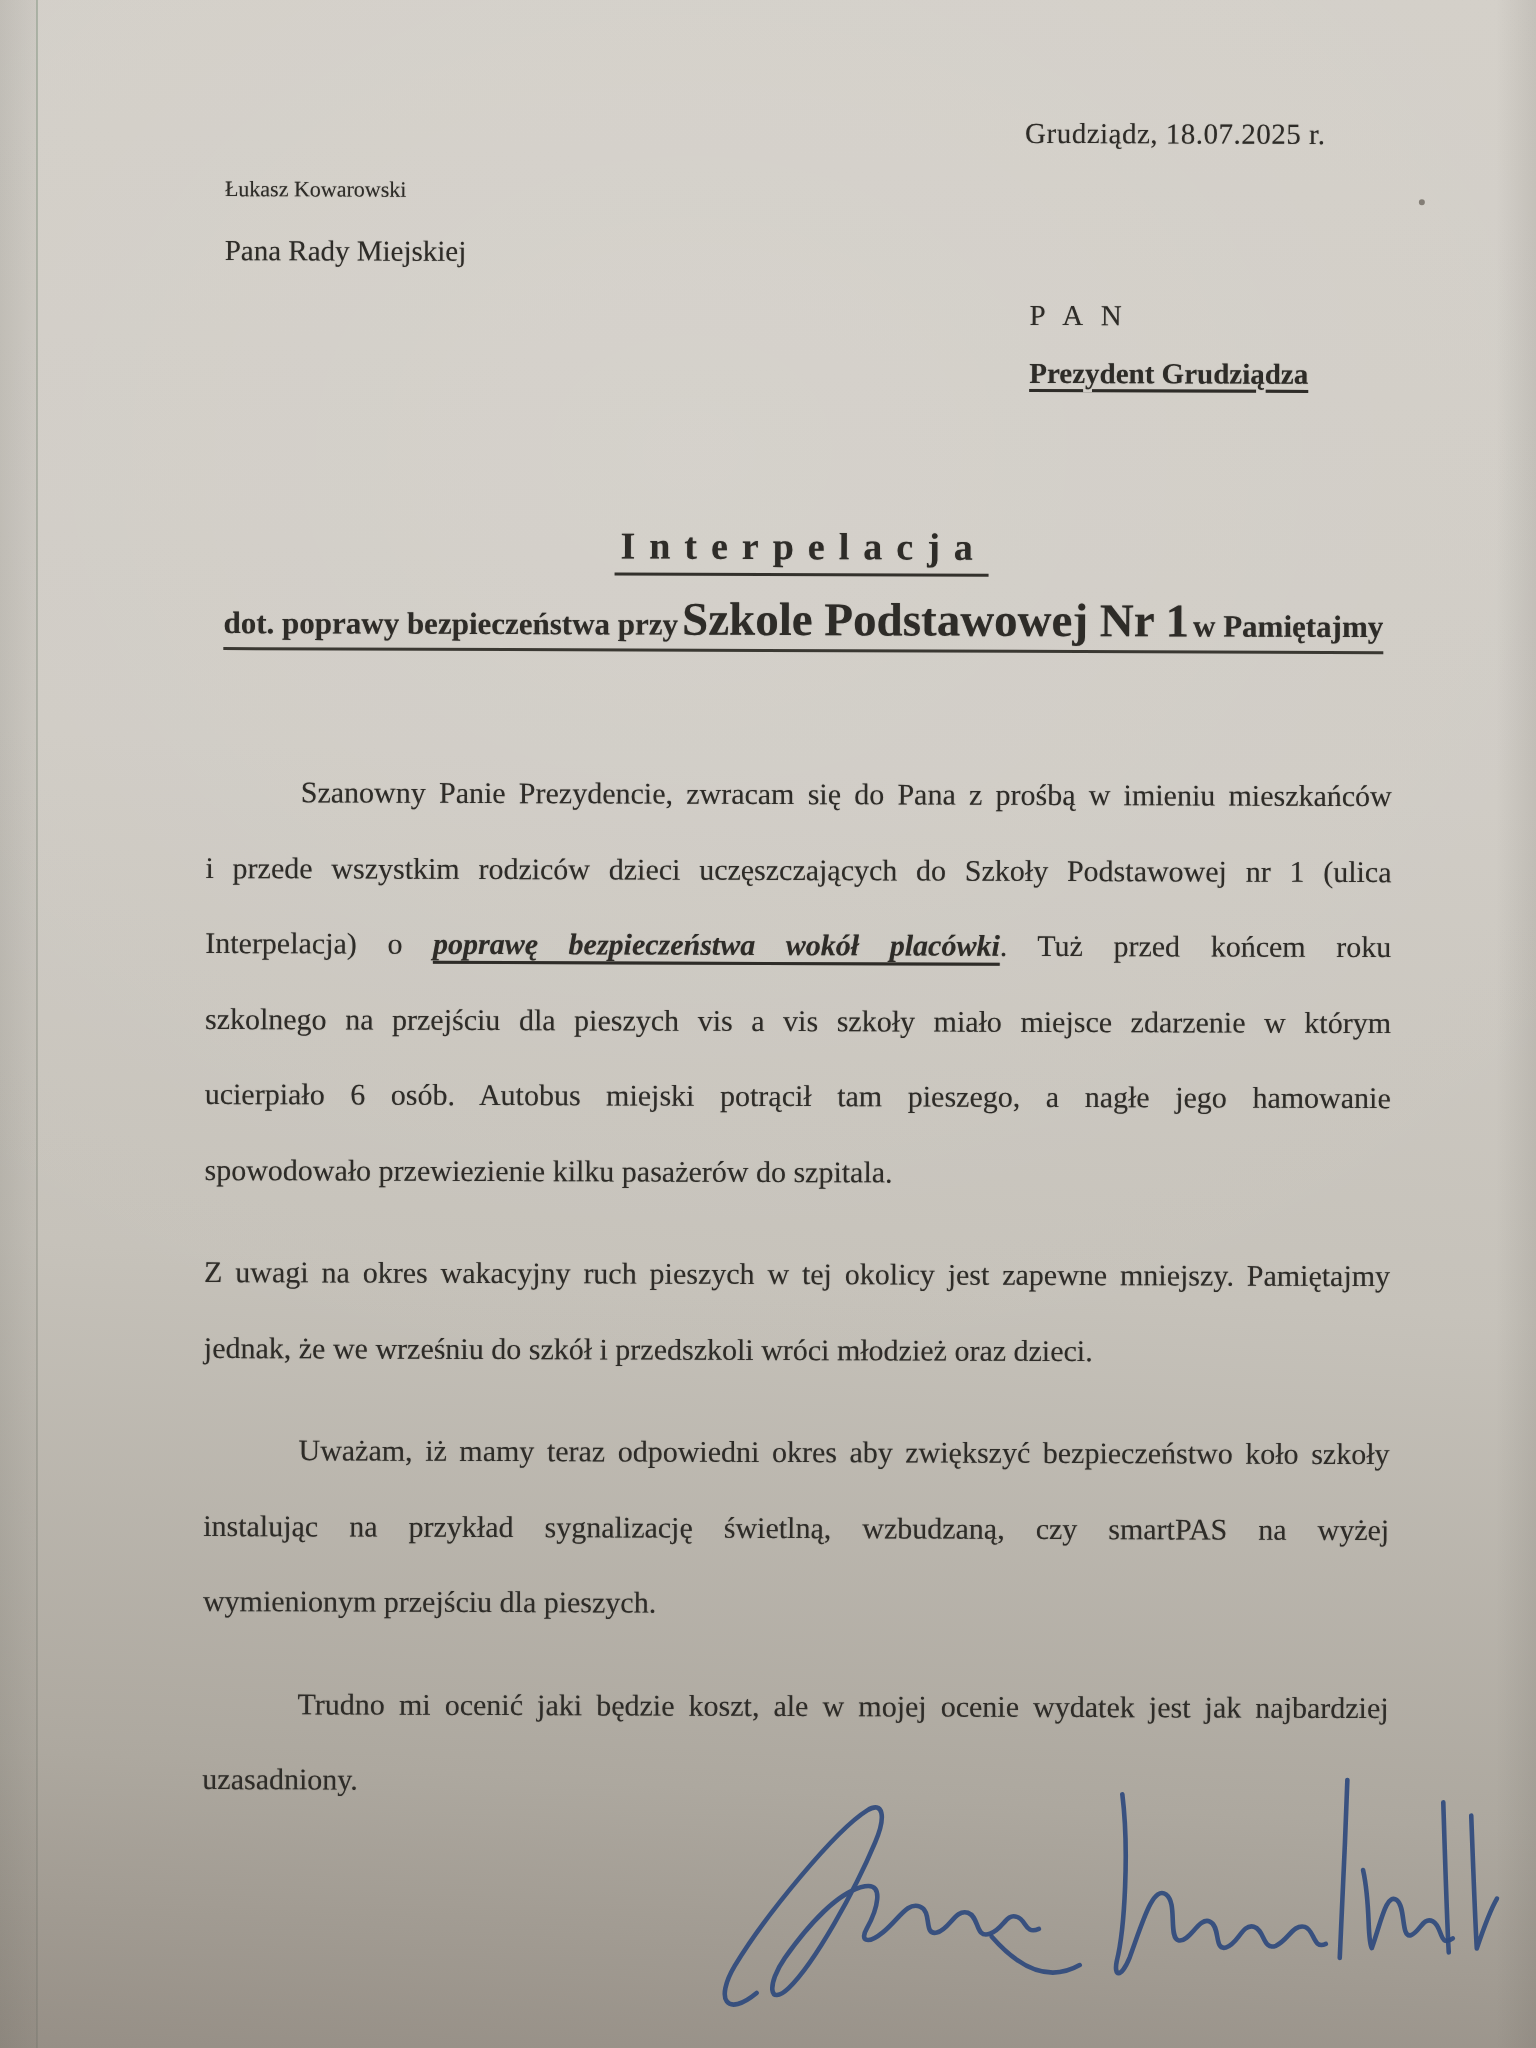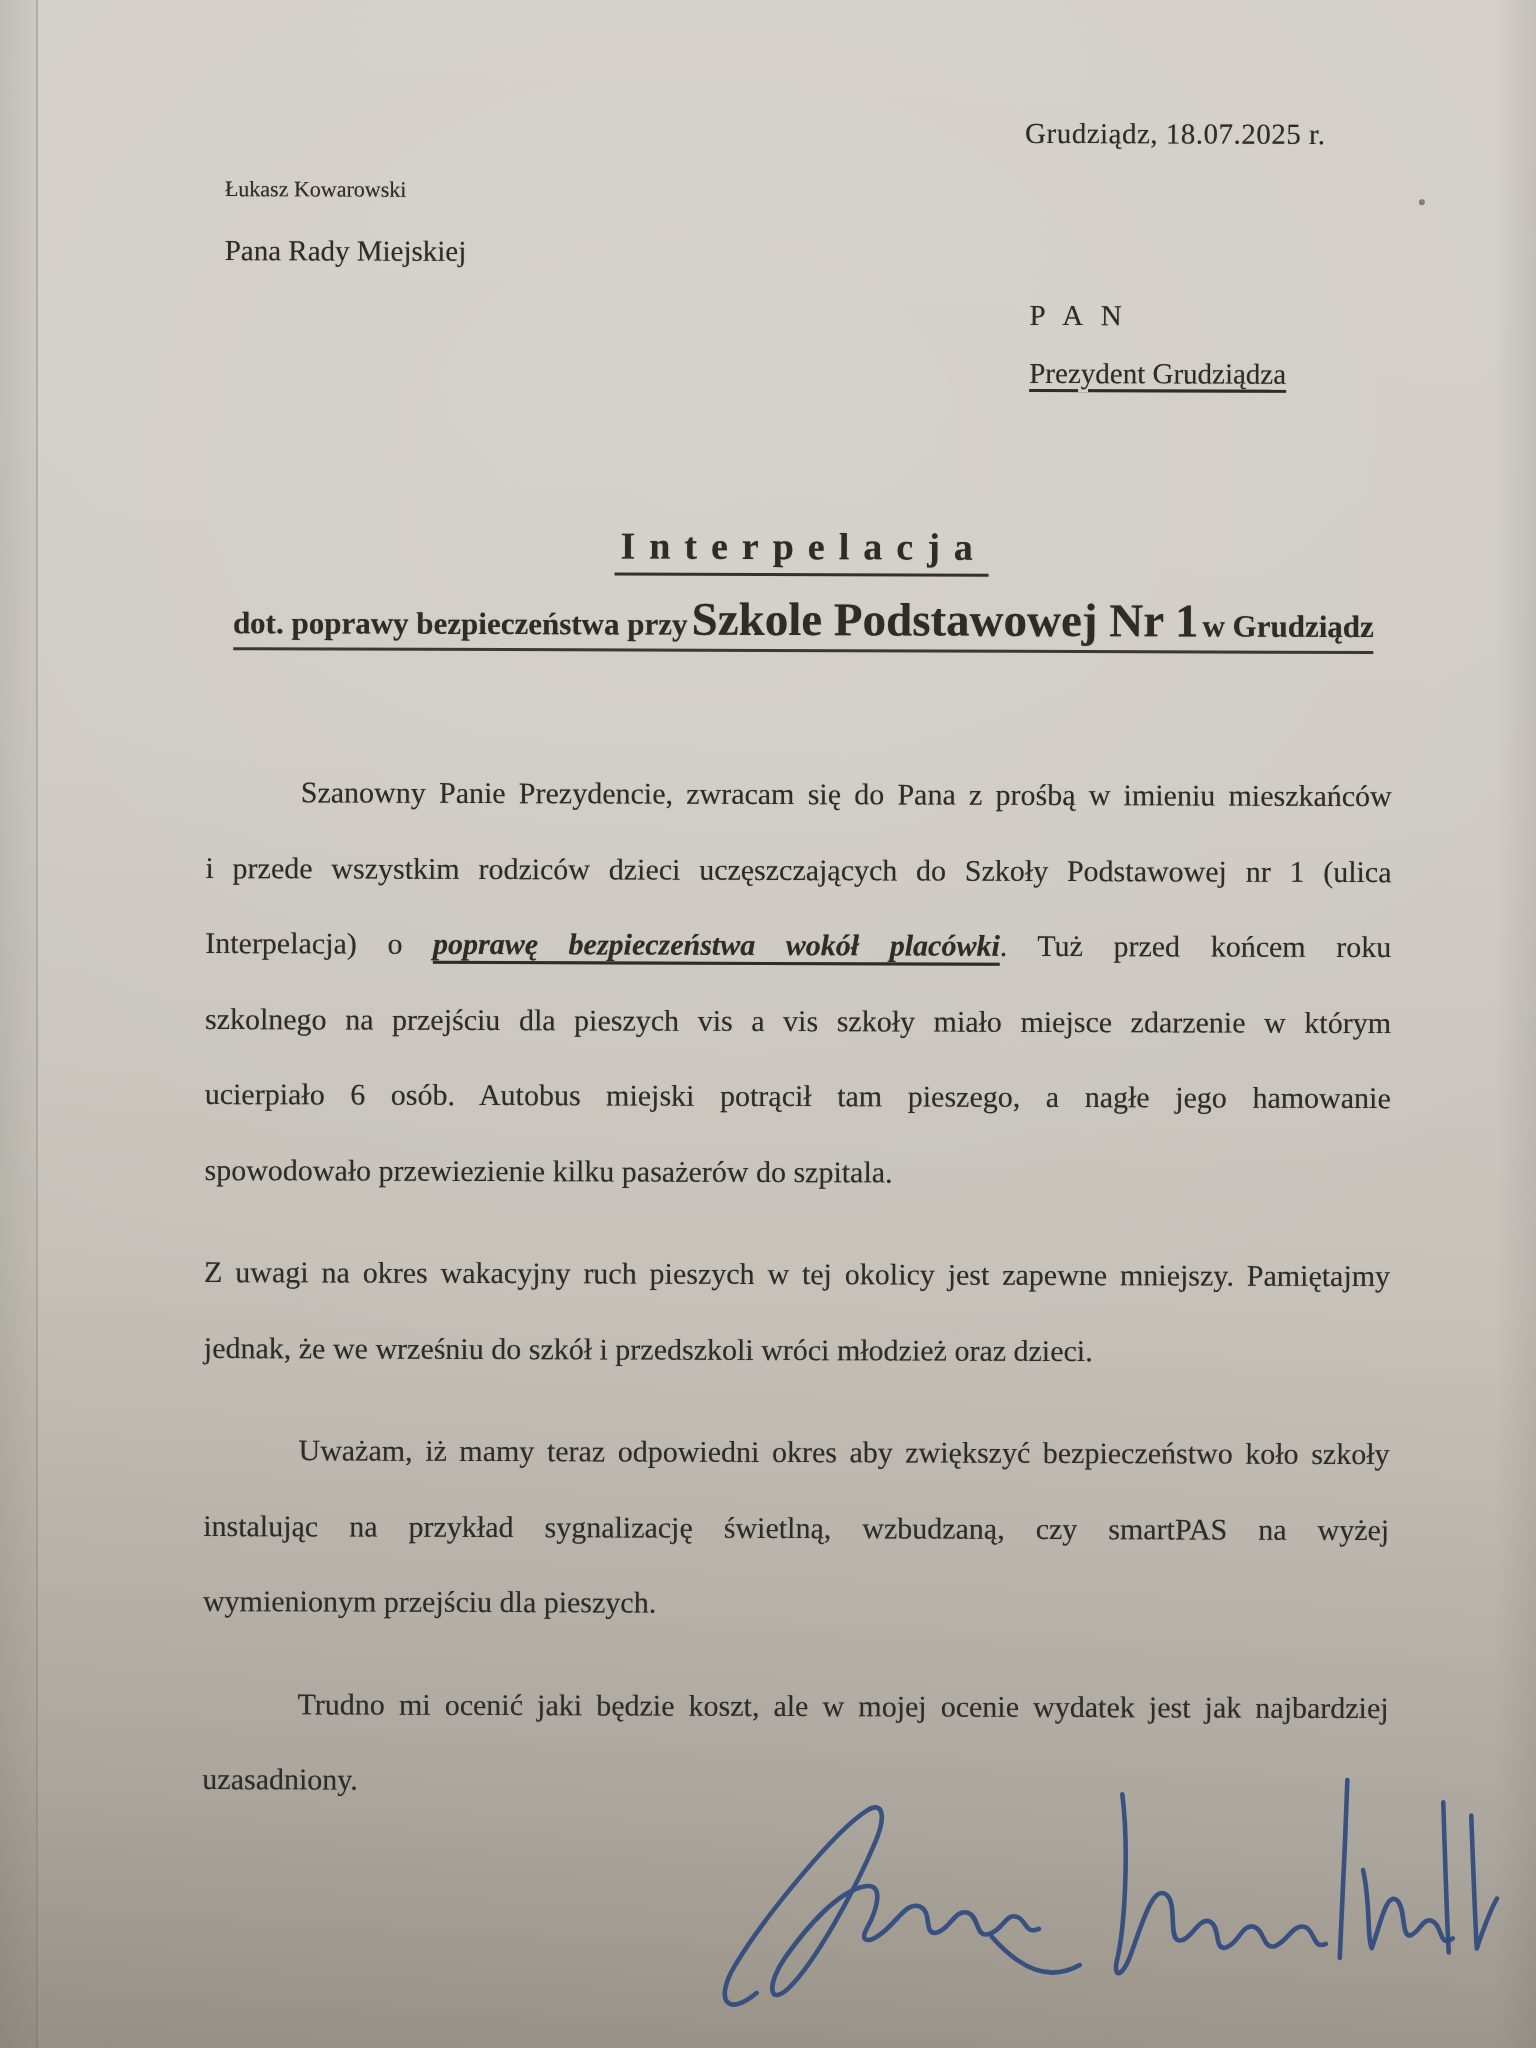--- a/index.html
+++ b/index.html
@@ -28,21 +28,21 @@
     color:#2e2c28;
     transform:rotate(0.2deg);
     text-shadow:0 0 1px rgba(46,44,40,0.45);
   }
   .abs{position:absolute;}
   .date-line{left:1022px;top:116px;font-size:29px;letter-spacing:0.5px;}
   .sender-name{left:222px;top:178px;font-size:22px;}
   .sender-role{left:222px;top:236px;font-size:29px;}
   .recipient{left:1027px;top:286px;font-size:29px;line-height:57.5px;}
   .recipient .salutation{letter-spacing:6px;}
-  .recipient .r-role{font-weight:normal;text-decoration:underline;text-decoration-thickness:2.5px;text-underline-offset:6px;text-align:right;}
+  .recipient .r-role{font-weight:bold;text-decoration:underline;text-decoration-thickness:2.5px;text-underline-offset:6px;text-align:right;}
   .title-wrap{left:32px;top:524px;width:1536px;text-align:center;}
   .title-wrap .title-text{
     display:inline-block;font-size:38px;font-weight:bold;letter-spacing:14px;
     border-bottom:3px solid #33312c;padding:0 2px 5px 6px;
   }
   .subject-wrap{left:34px;top:592px;width:1536px;text-align:center;}
   .subject-underline{
     display:inline-block;border-bottom:3px solid #3a3832;padding-bottom:3px;white-space:nowrap;
   }
   .subject-underline span{font-weight:bold;}
@@ -93,21 +93,21 @@
   </div>
 
   <div class="abs title-wrap">
     <span class="title-text">Interpelacja</span>
   </div>
 
   <div class="abs subject-wrap">
     <span class="subject-underline">
       <span class="subj-small">dot. poprawy bezpieczeństwa przy</span>
       <span class="subj-big">Szkole Podstawowej Nr 1</span>
-      <span class="subj-small">w Grudziądz</span>
+      <span class="subj-small">w Pamiętajmy</span>
     </span>
   </div>
 
   <div class="abs letter-body">
       <div class="para">
         <div class="line indent"><span>Szanowny Panie Prezydencie, zwracam się do Pana z prośbą w imieniu mieszkańców</span></div>
         <div class="line"><span>i przede wszystkim rodziców dzieci uczęszczających do Szkoły Podstawowej nr 1 (ulica</span></div>
         <div class="line"><span>Interpelacja) o </span><span class="em">poprawę bezpieczeństwa wokół placówki</span><span>. Tuż przed końcem roku</span></div>
         <div class="line"><span>szkolnego na przejściu dla pieszych vis a vis szkoły miało miejsce zdarzenie w którym</span></div>
         <div class="line"><span>ucierpiało 6 osób. Autobus miejski potrącił tam pieszego, a nagłe jego hamowanie</span></div>

